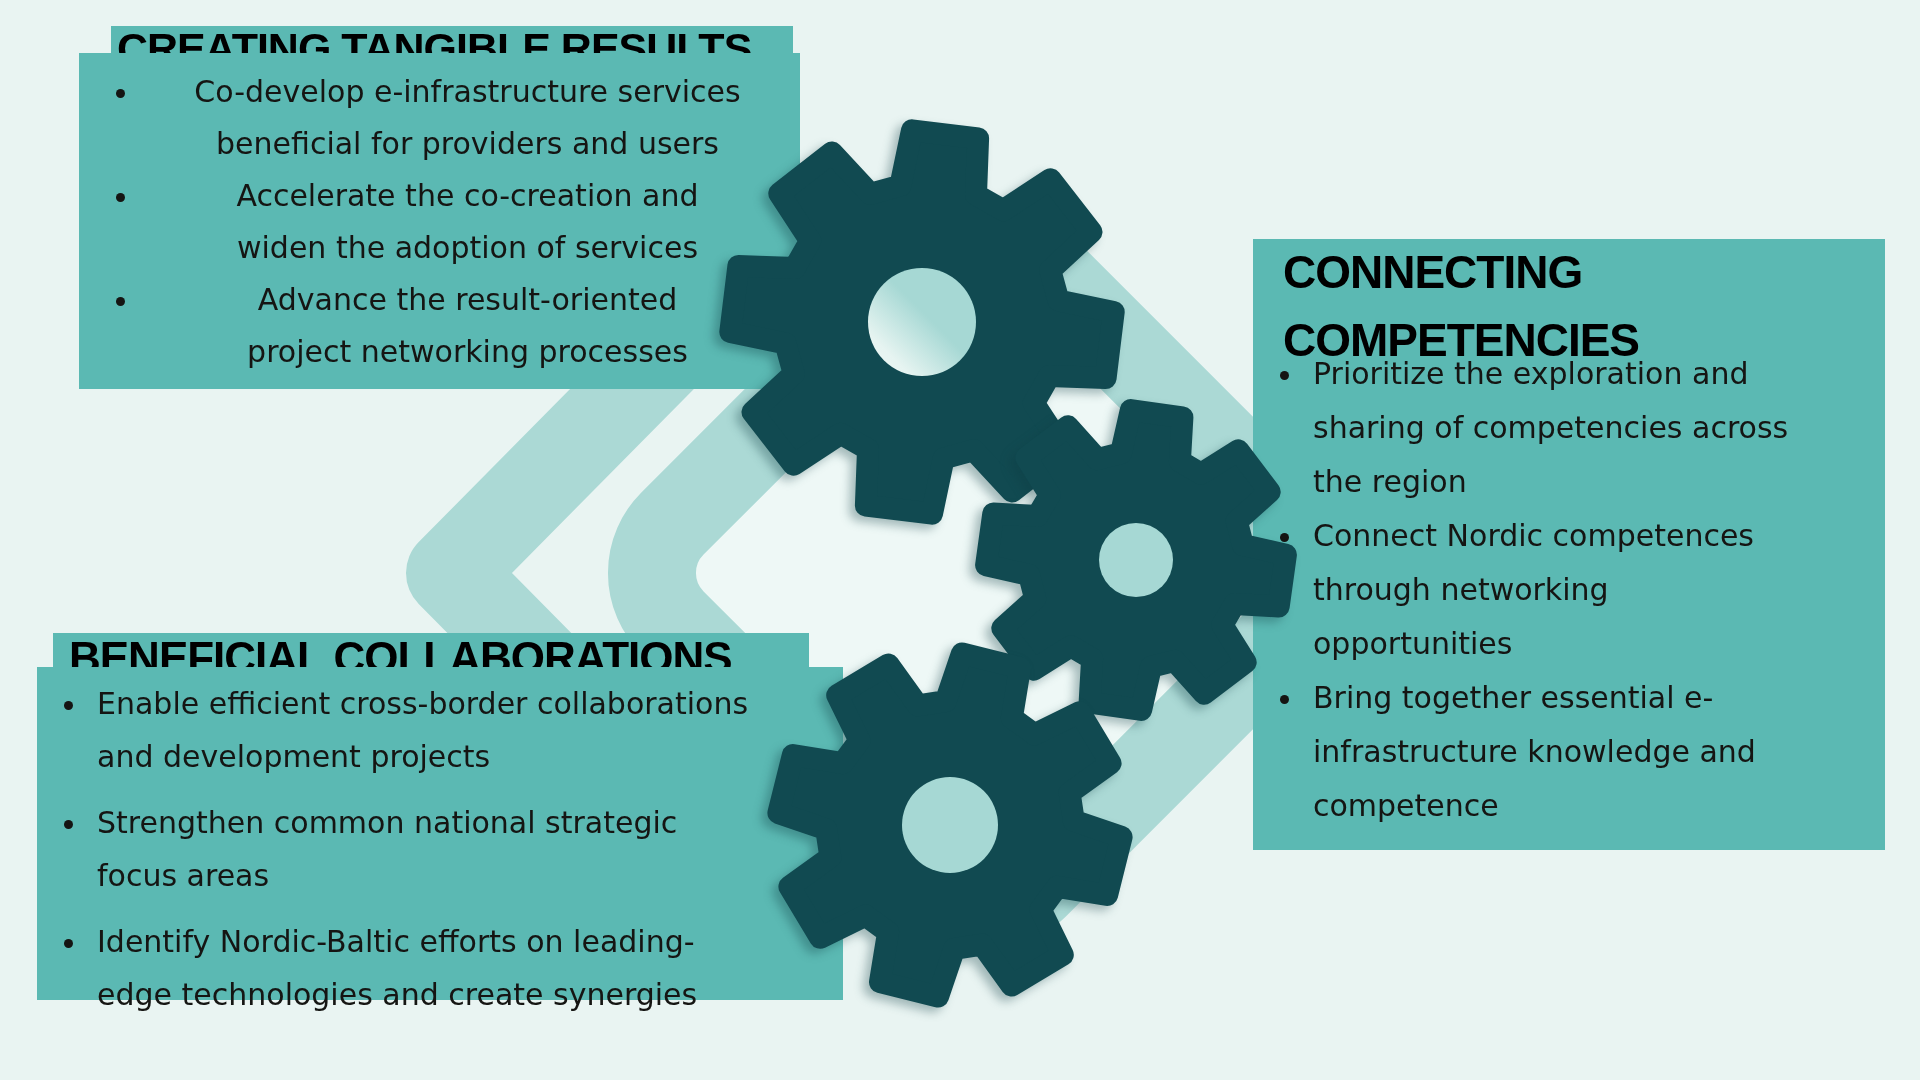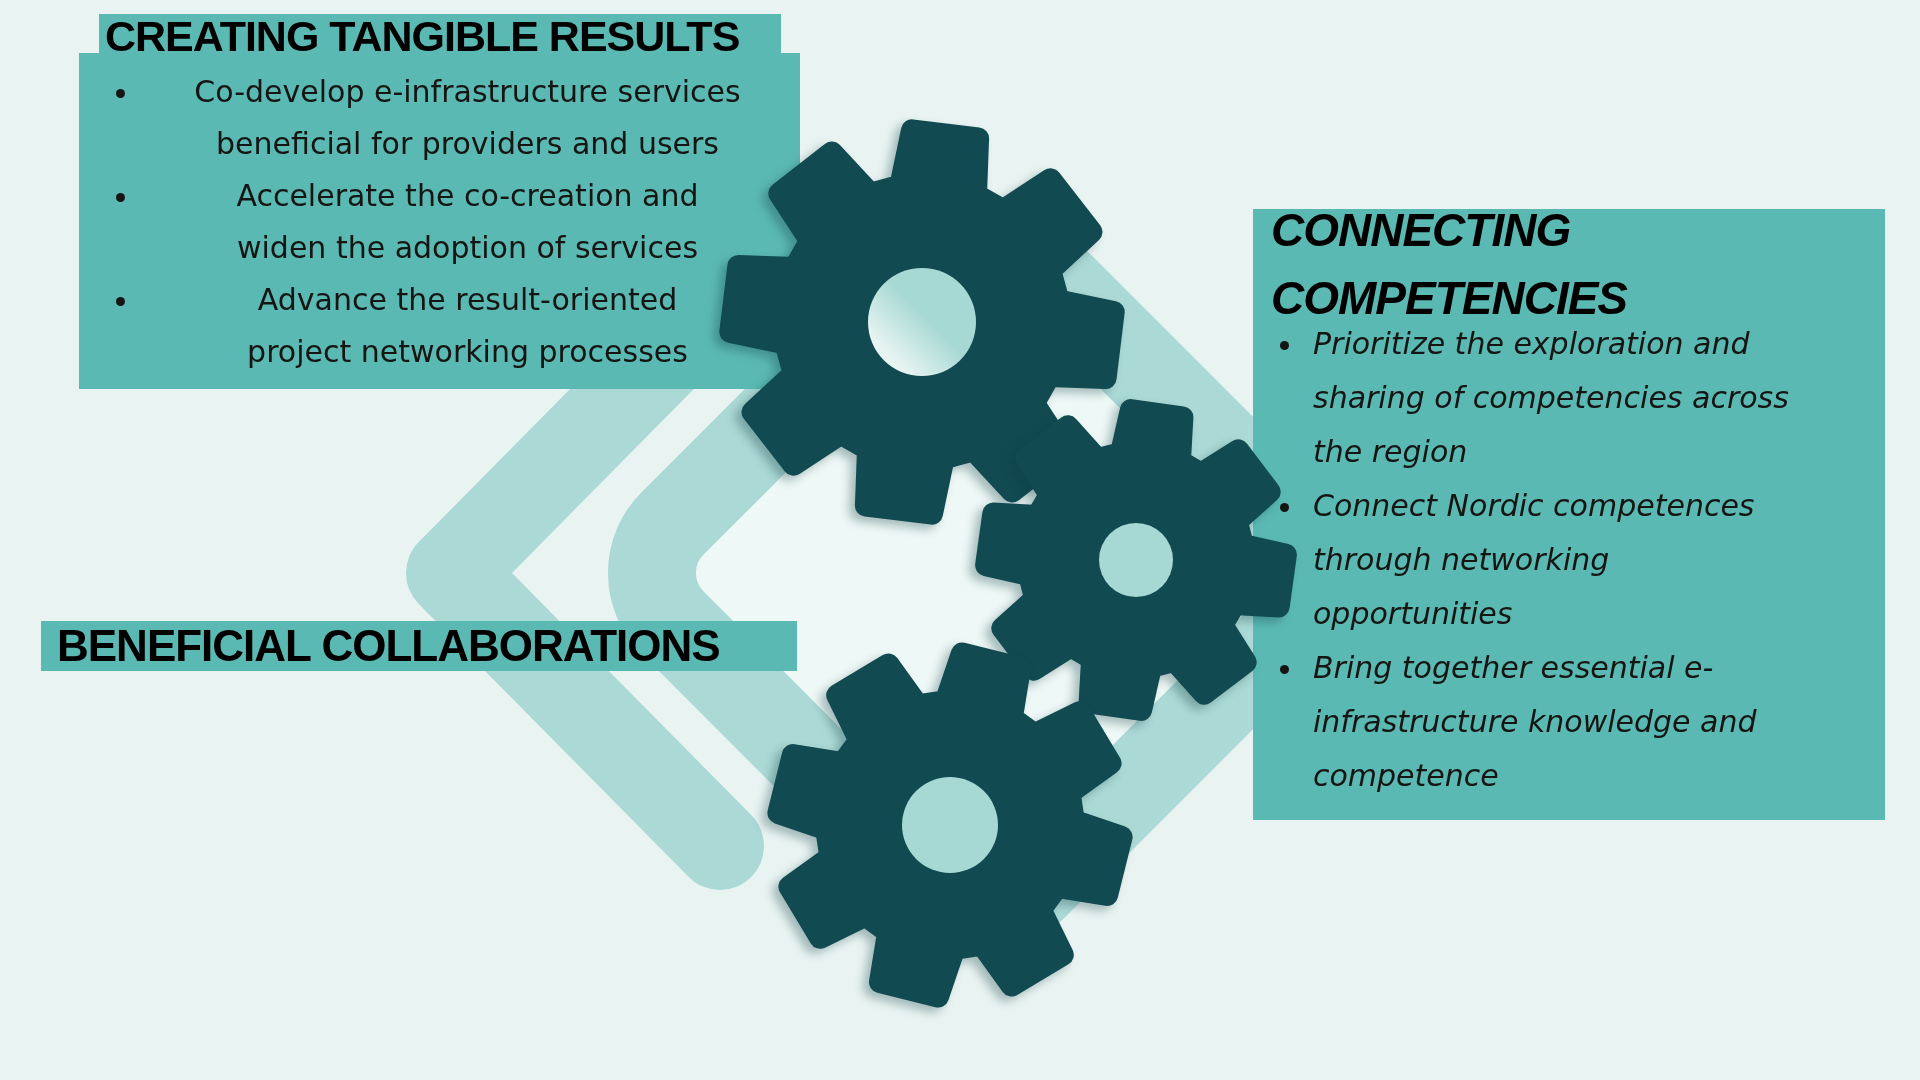--- a/index.html
+++ b/index.html
@@ -12,21 +12,21 @@
     position:relative;width:1920px;height:1080px;overflow:hidden;
     background:var(--background);
     font-family:"DejaVu Sans",sans-serif;color:var(--text-dark);
   }
   svg.layer{position:absolute;left:0;top:0;width:1920px;height:1080px;pointer-events:none;}
   .wm-diamond{fill:var(--diamond-fill);stroke:var(--watermark-teal);stroke-width:88;}
   .wm-chevron{fill:none;stroke:var(--watermark-teal);stroke-width:88;stroke-linecap:round;stroke-linejoin:round;}
 
   .panel{position:absolute;}
   .panel-title{
-    margin:4px;background:var(--panel-teal);color:var(--title-black);
+    margin:16px;background:var(--panel-teal);color:var(--title-black);
     font-family:"Liberation Sans",sans-serif;font-weight:800;
     letter-spacing:-1px;white-space:pre-line;
   }
   .panel-body{position:absolute;background:var(--panel-teal);}
   .panel ul{margin:0;list-style:disc outside;}
   .panel li{white-space:pre-line;font-size:30px;}
 
   
   .panel-results{left:79px;top:10px;width:721px;height:379px;}
   .panel-results .panel-title{
@@ -41,21 +41,21 @@
   .panel-collab{left:37px;top:617px;width:806px;height:383px;}
   .panel-collab .panel-title{
     position:absolute;left:0;top:0;width:740px;height:50px;
     font-size:44px;line-height:50px;padding-left:16px;white-space:nowrap;
   }
   .panel-collab .panel-body{left:0;top:50px;right:0;bottom:0;padding:10px 6px 0 12px;}
   .panel-collab ul{padding-left:40px;}
   .panel-collab li{line-height:53px;padding-left:8px;margin-bottom:13px;}
 
   
-  .panel-comp{left:1253px;top:192px;width:632px;height:628px;font-style:italic;}
+  .panel-comp{left:1253px;top:222px;width:632px;height:628px;}
   .panel-comp .panel-box{position:absolute;left:0;top:17px;right:0;bottom:0;background:var(--panel-teal);}
   .panel-comp .panel-title{
     position:absolute;left:14px;top:0;background:transparent;
     font-size:46px;line-height:68px;
   }
   .panel-comp .panel-body{left:0;top:17px;right:0;bottom:0;background:transparent;padding:96px 20px 0 12px;margin-top:12px;}
   .panel-comp ul{padding-left:40px;}
   .panel-comp li{line-height:54px;padding-left:8px;}
 
   .gear-g{filter:drop-shadow(-6px 5px 5px rgba(13,60,66,0.32));}
@@ -89,20 +89,30 @@
           <li>Accelerate the co-creation and
 widen the adoption of services</li>
           <li>Advance the result-oriented
 project networking processes</li>
         </ul>
     </div>
   </section>
 
   <section class="panel panel-collab">
     <h2 class="panel-title">BENEFICIAL COLLABORATIONS</h2>
+    <div class="panel-body">
+      <ul>
+          <li>Enable efficient cross-border collaborations
+and development projects</li>
+          <li>Strengthen common national strategic
+focus areas</li>
+          <li>Identify Nordic-Baltic efforts on leading-
+edge technologies and create synergies</li>
+        </ul>
+    </div>
   </section>
 
   <section class="panel panel-comp">
     <div class="panel-box"></div>
     <h2 class="panel-title">CONNECTING
 COMPETENCIES</h2>
     <div class="panel-body">
       <ul>
           <li>Prioritize the exploration and
 sharing of competencies across

